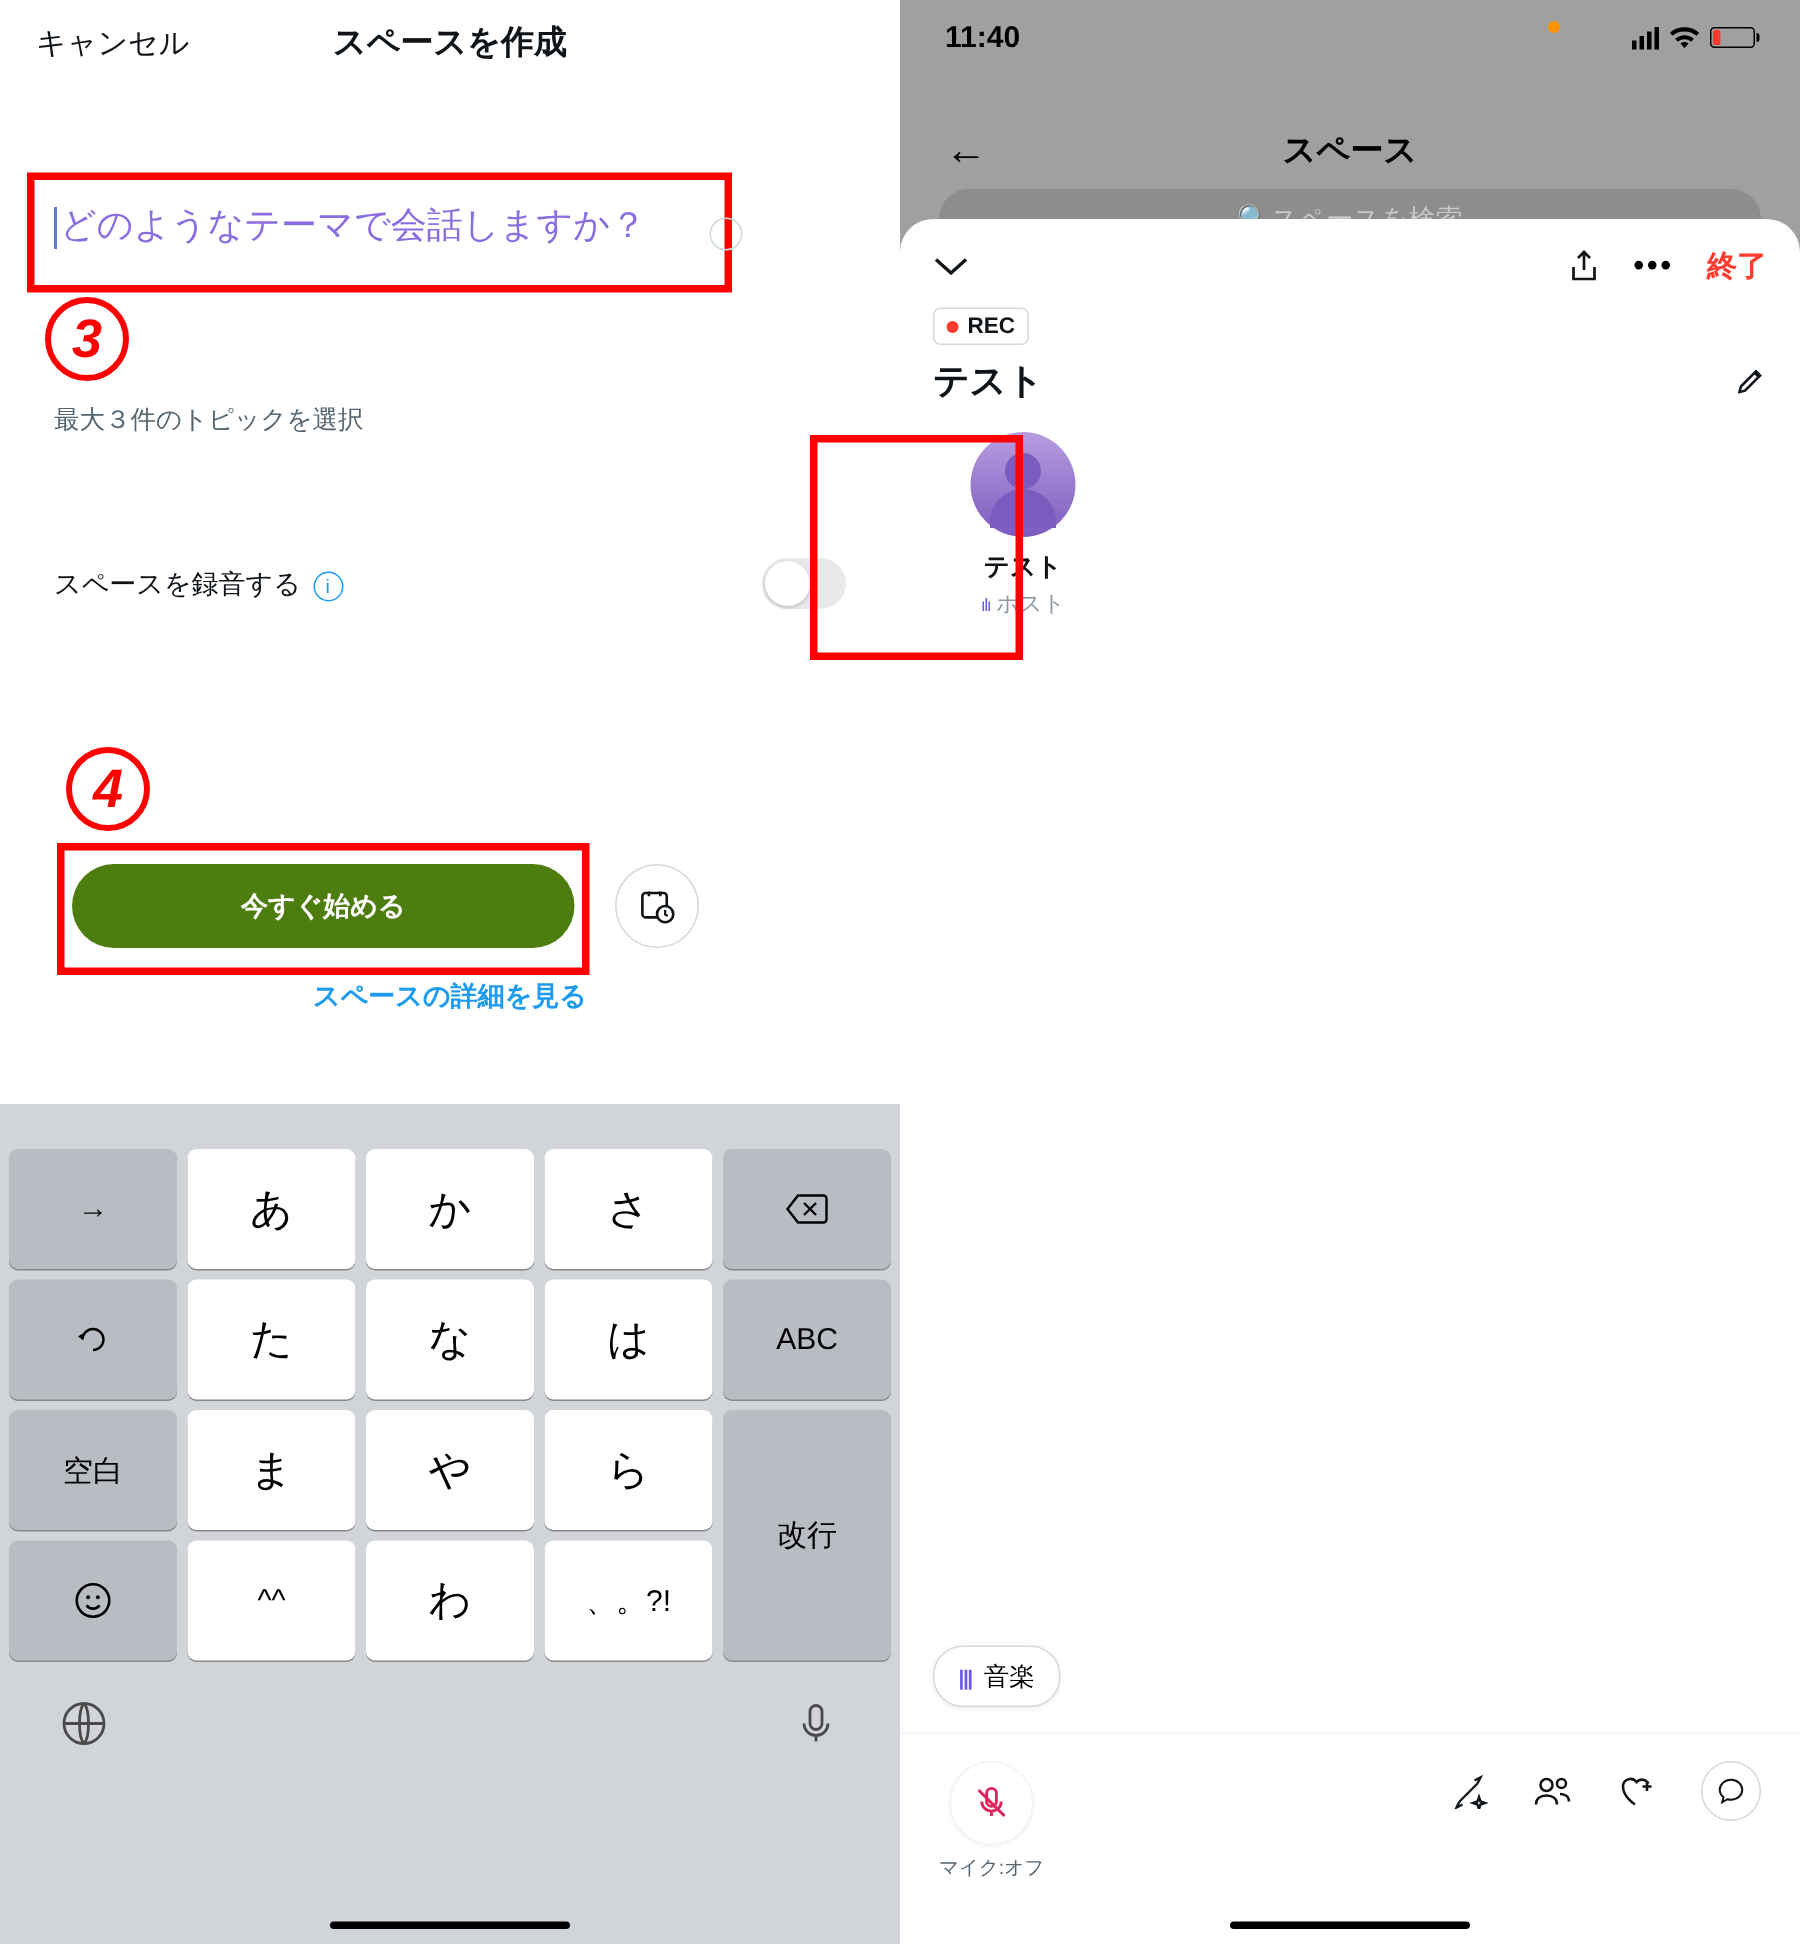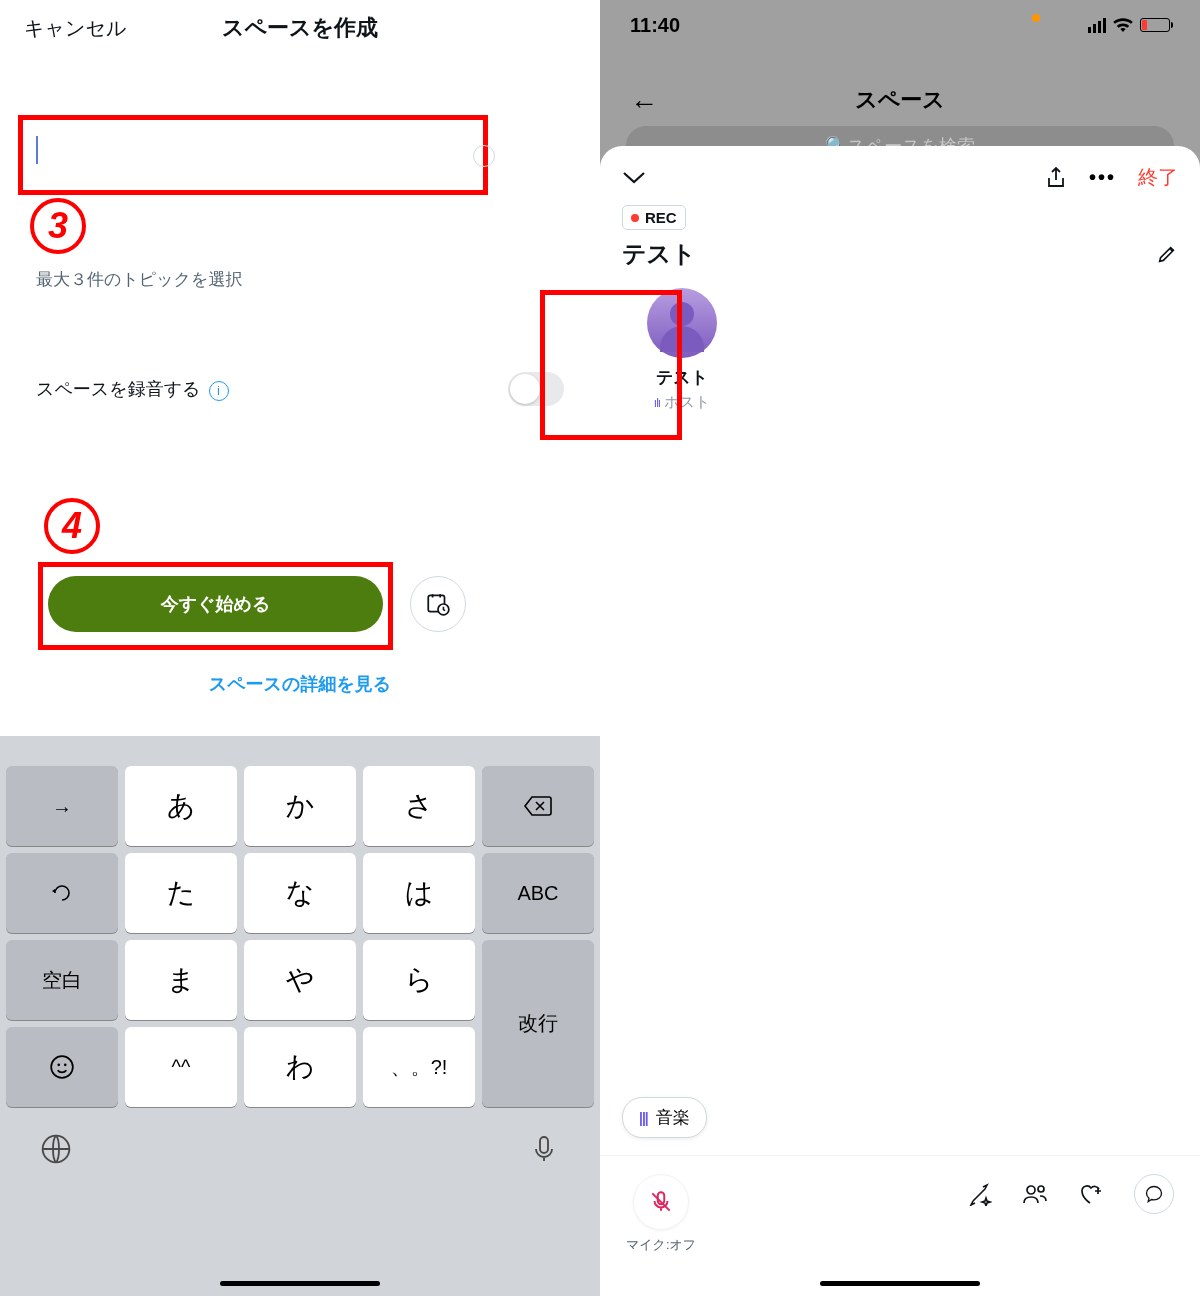--- a/index.html
+++ b/index.html
@@ -41,21 +41,21 @@
 
 .topic-select { position:absolute; left:36px; top:268px; font-size:17px; color:#536471; }
 
 .record-row { position:absolute; left:36px; top:372px; right:36px; display:flex; align-items:center; justify-content:space-between; font-size:18px; color:#0f1419; }
 .info-icon { width:20px; height:20px; border:1.5px solid #1d9bf0; border-radius:50%; color:#1d9bf0; font-size:13px; display:inline-flex; align-items:center; justify-content:center; margin-left:8px; }
 .toggle { width:56px; height:34px; background:#e7e9ea; border-radius:17px; position:relative; }
 .toggle::after { content:""; position:absolute; left:2px; top:2px; width:30px; height:30px; background:#fff; border-radius:50%; box-shadow:0 1px 3px rgba(0,0,0,0.2); }
 
 .start-btn { position:absolute; left:48px; top:576px; width:335px; height:56px; background:#4d7c0f; border-radius:28px; color:#fff; font-size:18px; font-weight:700; display:flex; align-items:center; justify-content:center; }
 .sched-btn { position:absolute; left:410px; top:576px; width:56px; height:56px; border:1px solid #cfd9de; border-radius:28px; display:flex; align-items:center; justify-content:center; color:#0f1419; }
-.detail-link { position:absolute; left:0; right:0; top:672px; text-align:center; color:#1d9bf0; font-size:18px; font-weight:600; }
+.detail-link { position:absolute; left:0; right:0; top:652px; text-align:center; color:#1d9bf0; font-size:18px; font-weight:600; }
 
 
 .kb { position:absolute; left:0; right:0; bottom:0; height:600px; background:linear-gradient(#fff 0 40px,#d1d4d9 40px); padding-top:70px; }
 .kb-grid { display:grid; grid-template-columns:repeat(5,1fr); gap:7px; padding:0 6px; }
 .key { height:80px; background:#fff; border-radius:6px; box-shadow:0 1px 0 #888; display:flex; align-items:center; justify-content:center; font-size:28px; color:#000; }
 .key.fn { background:#b9bdc3; font-size:19px; color:#000; }
 .key.tall { grid-row:span 2; height:167px; }
 .key.narrow { font-size:20px; }
 .kb-bottom { display:flex; justify-content:space-between; align-items:center; padding:26px 40px 0; font-size:28px; color:#4a4a4a; }
 .kb-bottom svg { width:32px; height:32px; }
@@ -65,21 +65,21 @@
 .r-bg { position:absolute; inset:0; background:#a0a0a0; }
 .r-hdr { position:absolute; top:70px; left:0; right:0; height:60px; display:flex; align-items:center; justify-content:center; }
 .r-back { position:absolute; left:30px; font-size:28px; font-weight:300; color:#000; }
 .r-title { font-size:22px; font-weight:700; color:#000; }
 .r-search { position:absolute; top:126px; left:26px; right:26px; height:40px; background:#8d8d8d; border-radius:20px; display:flex; align-items:center; justify-content:center; color:#c8c8c8; font-size:18px; overflow:hidden; }
 
 .sheet { position:absolute; left:0; right:0; top:146px; bottom:0; background:#fff; border-radius:22px 22px 0 0; padding:18px 22px 0; }
 .sheet-top { display:flex; align-items:center; justify-content:space-between; margin-bottom:14px; }
 .sheet-left { font-size:24px; }
 .sheet-right { display:flex; align-items:center; gap:22px; font-size:20px; }
-.end-btn { color:#ff3b30; font-size:20px; font-weight:400; }
+.end-btn { color:#ff3b30; font-size:20px; font-weight:700; }
 .rec-badge { display:inline-flex; align-items:center; gap:6px; border:1px solid #cfd9de; border-radius:5px; padding:3px 8px; font-size:15px; font-weight:700; color:#0f1419; margin-bottom:8px; }
 .rec-dot { width:8px; height:8px; background:#ff3b30; border-radius:50%; }
 .space-title-row { display:flex; align-items:center; justify-content:space-between; margin-bottom:18px; }
 .space-title { font-size:24px; font-weight:700; color:#0f1419; }
 .participant { width:120px; display:flex; flex-direction:column; align-items:center; gap:4px; margin-top:6px; }
 .avatar { width:70px; height:70px; border-radius:50%; background:linear-gradient(180deg,#b89de0,#7c5bbf); position:relative; }
 .avatar::before { content:""; position:absolute; left:50%; top:14px; transform:translateX(-50%); width:24px; height:24px; background:#7c5bbf; border-radius:50%; }
 .avatar::after { content:""; position:absolute; left:50%; bottom:6px; transform:translateX(-50%); width:44px; height:26px; background:#7c5bbf; border-radius:22px 22px 0 0; }
 .p-name { font-size:17px; font-weight:600; color:#0f1419; margin-top:4px; }
 .p-role { font-size:15px; color:#8b98a5; display:flex; align-items:center; gap:4px; }
@@ -102,21 +102,21 @@
 <body>
 
 <div class="pane">
 
   <div class="hdr">
     <span class="hdr-cancel">キャンセル</span>
     <span class="hdr-title">スペースを作成</span>
   </div>
 
   <div class="hl hl3"></div>
-  <span class="theme-input"><span class="theme-cursor"></span></span>
+  <span class="theme-input"><span class="theme-cursor"></span><span>どのようなテーマで会話しますか？</span></span>
   <span class="clear-circle"></span>
   <div class="circnum c3">3</div>
 
   <div class="topic-select">最大３件のトピックを選択</div>
 
   <div class="record-row">
     <span><span>スペースを録音する</span><span class="info-icon">i</span></span>
     <span class="toggle"></span>
   </div>
 

